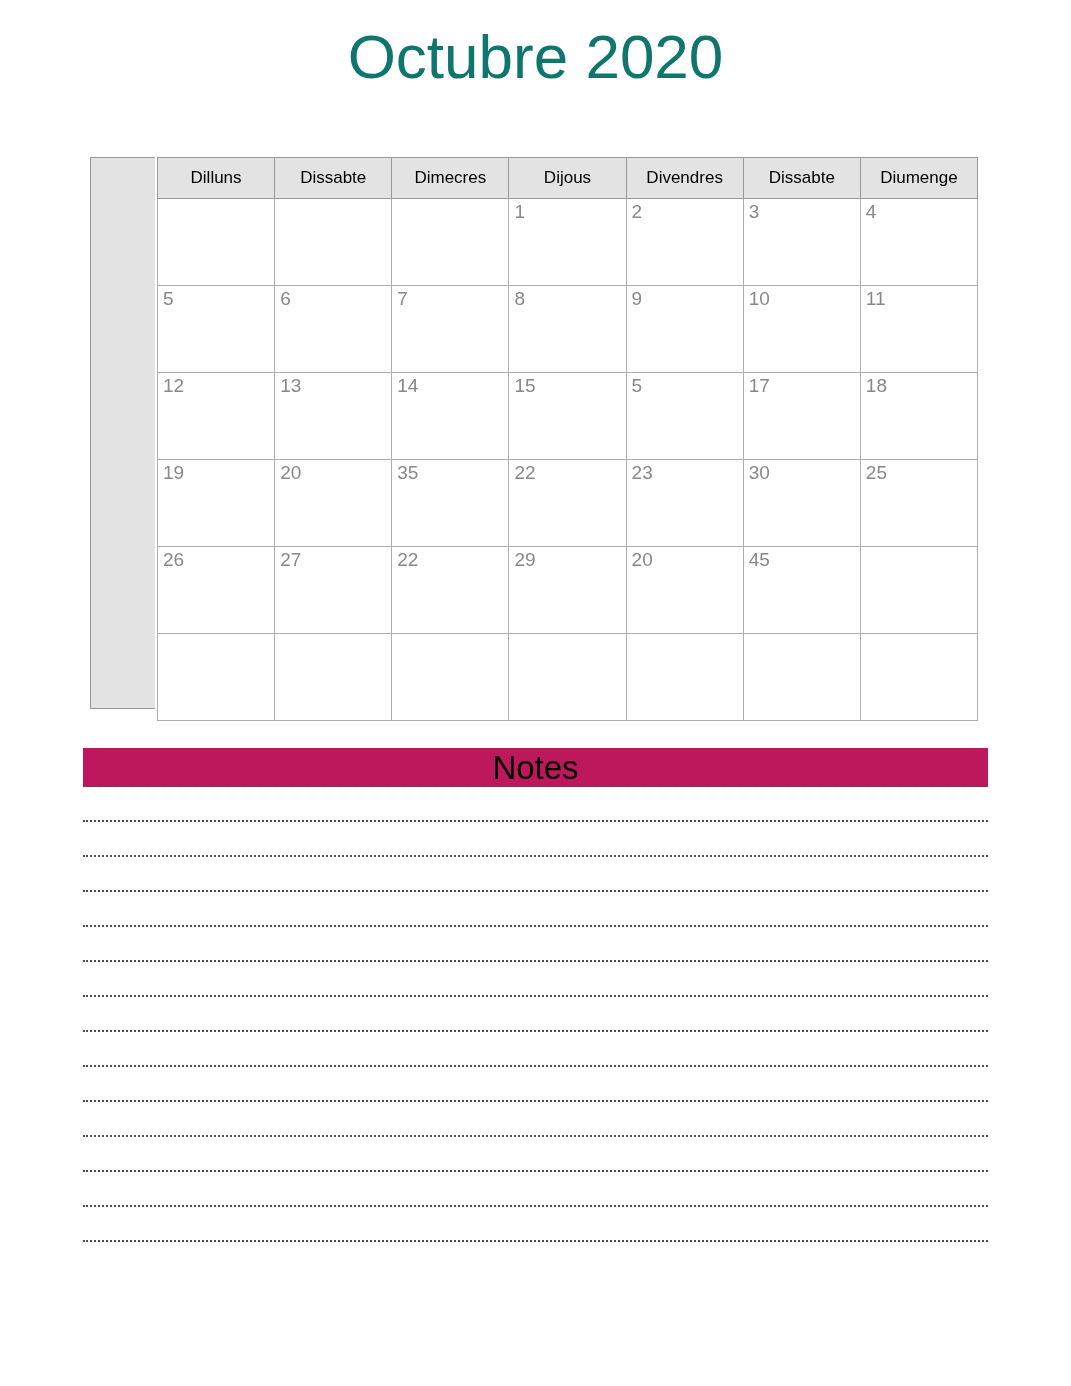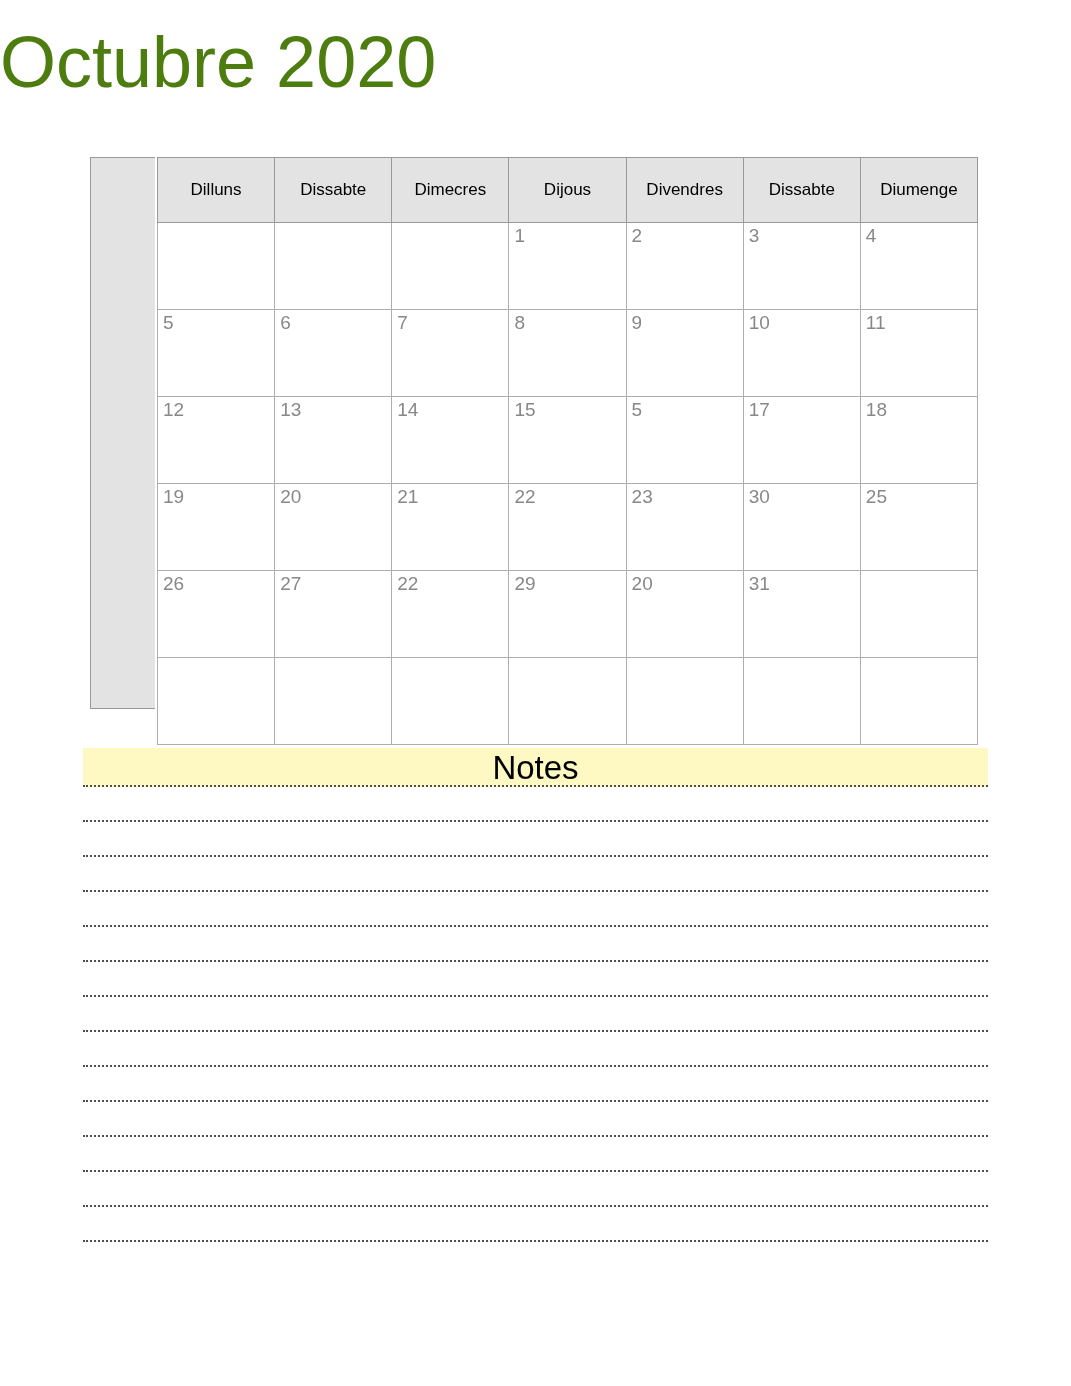--- a/index.html
+++ b/index.html
@@ -9,24 +9,24 @@
     width: 1071px;
     height: 1386px;
     background: #ffffff;
     overflow: hidden;
   }
   .page-title {
     position: absolute;
     top: 26px;
     left: 0;
     width: 100%;
-    text-align: left;
-    font-size: 72px;
+    text-align: center;
+    font-size: 62px;
     line-height: 1.0;
-    color: #4d7c0f;
+    color: #0f766e;
     white-space: nowrap;
   }
   .calendar-wrap {
     position: absolute;
     left: 90px;
     top: 157px;
     width: 888px;
     height: 552px;
     display: flex;
     align-items: stretch;
@@ -49,21 +49,21 @@
   }
   table.cal th {
     background: #e3e3e3;
     border: 1px solid #999999;
     height: 40px;
     font-size: 17px;
     font-weight: normal;
     color: #000000;
     text-align: center;
     vertical-align: middle;
-    padding: 12px;
+    padding: 0;
   }
   table.cal td {
     border: 1px solid #aeaeae;
     height: 84px;
     font-size: 19px;
     color: #888888;
     text-align: left;
     vertical-align: top;
     padding: 2px 0 0 5px;
     background: #ffffff;
@@ -76,21 +76,21 @@
     color: #000000;
     white-space: nowrap;
   }
   .notes {
     position: absolute;
     left: 83px;
     top: 748px;
     width: 905px;
   }
   .notes-header {
-    background: #fef9c3;
+    background: #be185d;
     height: 37px;
     border-bottom: 2px dotted #4d4d4d;
     text-align: center;
     font-size: 33px;
     line-height: 39px;
     color: #000000;
   }
   .notes-line {
     height: 33px;
     border-bottom: 2px dotted #4d4d4d;
@@ -141,33 +141,33 @@
           <td>13</td>
           <td>14</td>
           <td>15</td>
           <td>5</td>
           <td>17</td>
           <td>18</td>
         </tr>
         <tr>
           <td>19</td>
           <td>20</td>
-          <td>21</td>
+          <td>35</td>
           <td>22</td>
           <td>23</td>
           <td>30</td>
           <td>25</td>
         </tr>
         <tr>
           <td>26</td>
           <td>27</td>
           <td>22</td>
           <td>29</td>
           <td>20</td>
-          <td>31</td>
+          <td>45</td>
           <td></td>
         </tr>
         <tr>
           <td></td>
           <td></td>
           <td></td>
           <td></td>
           <td></td>
           <td></td>
           <td></td>

